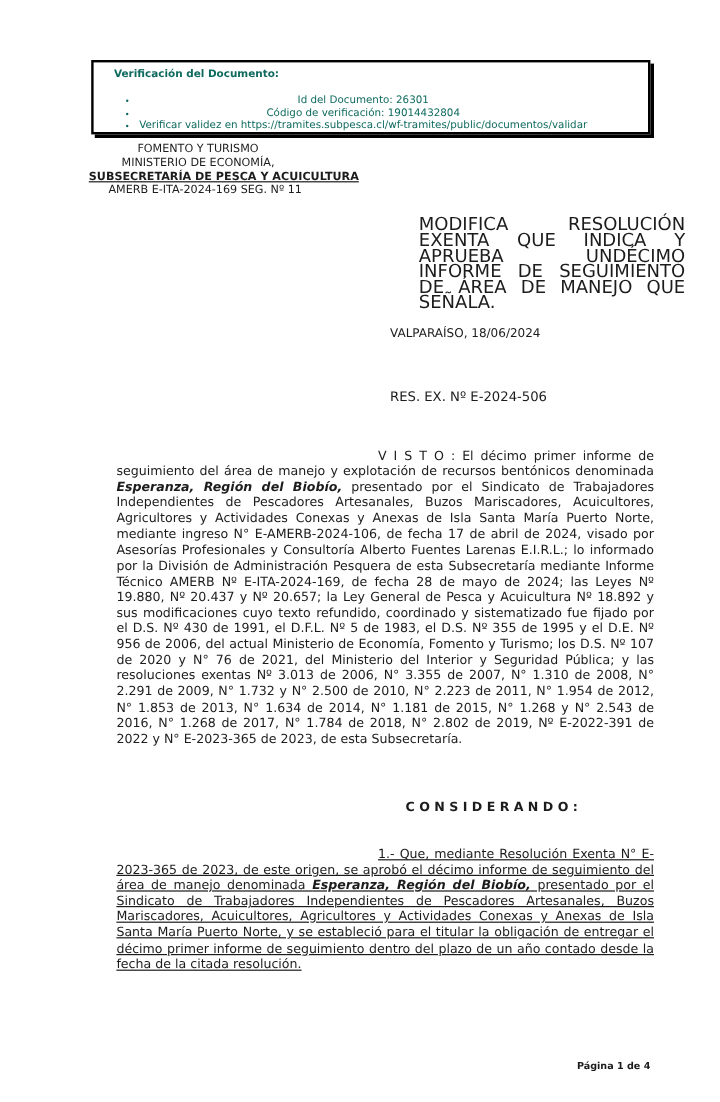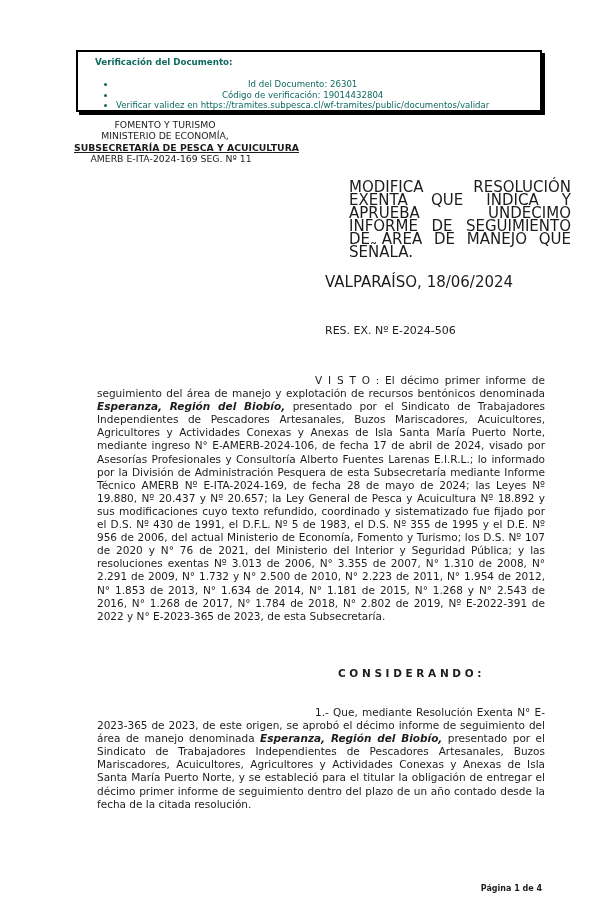--- a/index.html
+++ b/index.html
@@ -36,35 +36,35 @@
   }
   .ministry .sub{
     font-weight:bold;text-decoration:underline;white-space:nowrap;text-align:right;
   }
   .ministry .amerb{text-align:center;padding-left:12px;}
   
   .title-block{
     position:absolute;left:325px;top:181px;width:222px;
     font-size:15px;line-height:13.1px;text-align:justify;margin-left:24px;
   }
-  .place-date{position:absolute;left:325px;top:273px;font-size:15px;}
+  .place-date{position:absolute;left:325px;top:273px;font-size:10px;}
   .res-number{position:absolute;left:325px;top:324px;font-size:11px;}
   
   .para{
     position:absolute;left:97px;width:448px;
     font-size:10.5px;line-height:13.1px;text-align:justify;
   }
   .visto-para{top:374px;text-indent:218px;}
   .bold{font-weight:normal;}
   .area-name{font-weight:bold;font-style:italic;}
   .considerando-heading{
     position:absolute;left:108px;top:667px;width:448px;
     font-size:10.5px;font-weight:bold;text-indent:230px;white-space:nowrap;
   }
-  .considerando-para{top:706px;text-indent:218px;}
+  .considerando-para{top:706px;text-indent:218px;text-decoration:underline;}
   
   .page-footer{
     position:absolute;right:58px;top:884px;
     font-size:8px;font-weight:bold;text-align:right;
   }
 </style>
 </head>
 <body>
 
 <div class="page">

